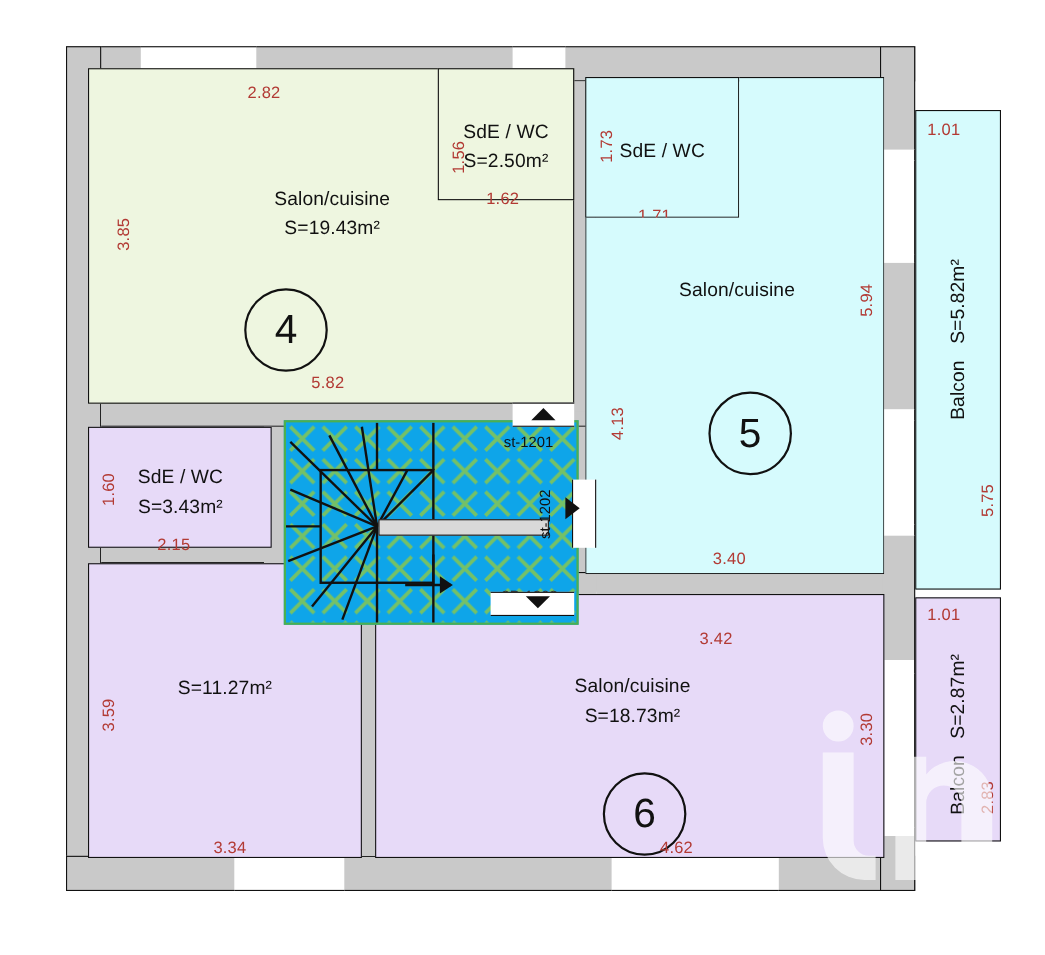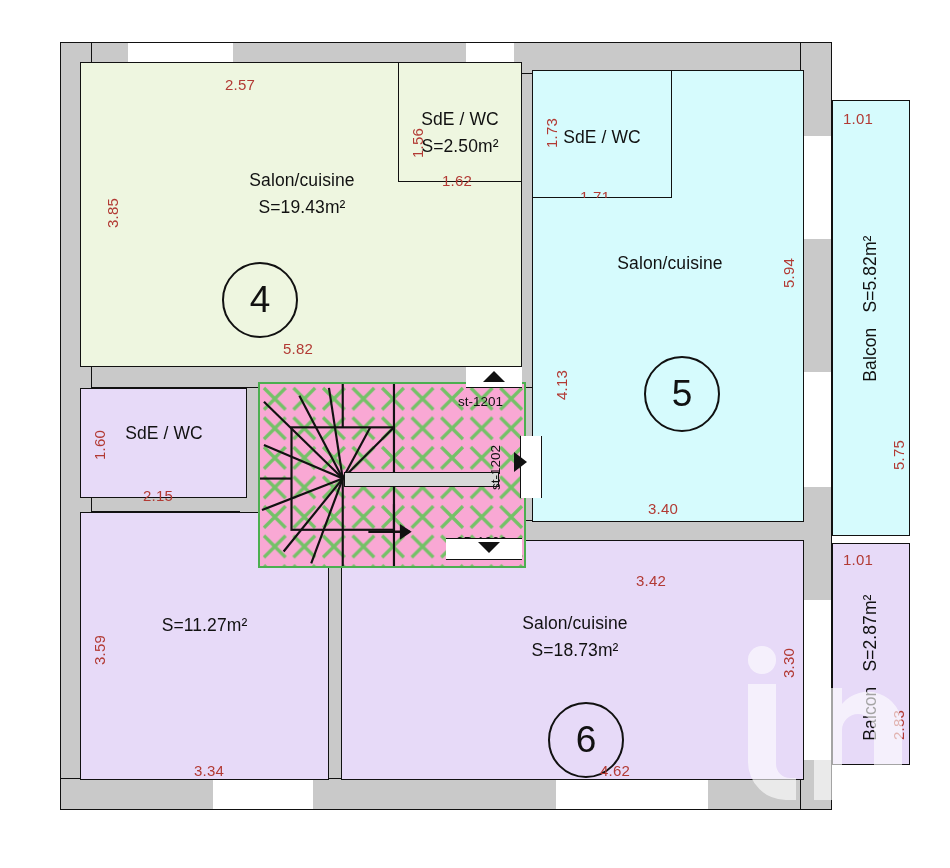--- a/index.html
+++ b/index.html
@@ -31,21 +31,21 @@
   .rlabel .ar{display:block;}
 
   .dim{position:absolute;color:#b23a34;font-size:15px;white-space:nowrap;letter-spacing:.2px;}
   .dim.v{transform-origin:0 0;}
 
   .numcirc{position:absolute;border:2.4px solid #111;border-radius:50%;
            display:flex;align-items:center;justify-content:center;
            font-size:37px;color:#111;background:transparent;}
 
   
-  #stairbox{position:absolute;overflow:hidden;background:#f9a8d4;
+  #stairbox{position:absolute;overflow:hidden;background:#0ea5e9;
             border:2.6px solid #4caf50;box-sizing:border-box;}
   #stairbox .hatch{position:absolute;inset:0;}
   .strail{position:absolute;background:#d9d9d9;border:1.6px solid #111;box-sizing:border-box;}
   .stxt{position:absolute;font-size:13.5px;color:#111;white-space:nowrap;}
   .stxt.v{transform-origin:0 0;}
   .tri{position:absolute;width:0;height:0;}
   .tri.up{border-left:11px solid transparent;border-right:11px solid transparent;border-bottom:11px solid #111;}
   .tri.down{border-left:11px solid transparent;border-right:11px solid transparent;border-top:11px solid #111;}
   .tri.right{border-top:10px solid transparent;border-bottom:10px solid transparent;border-left:13px solid #111;}
 
@@ -89,21 +89,21 @@
   <div class="wallplain" style="left:240px;top:538px;width:100px;height:22px;"></div>
 
   <div class="room green" style="left:80px;top:62px;width:442px;height:305px;"></div>
   <div class="rlabel" style="left:152px;top:167px;width:300px;">
     <span class="nm">Salon/cuisine</span>
     <span class="ar">S=19.43m²</span>
   </div>
   <div class="numcirc" style="left:222px;top:262px;width:72px;height:72px;">
     <span>4</span>
   </div>
-  <div class="dim" style="left:225px;top:76px;">2.57</div>
+  <div class="dim" style="left:225px;top:76px;">2.82</div>
   <div class="dim v" style="left:104px;top:228px;transform:rotate(-90deg);">3.85</div>
   <div class="dim" style="left:283px;top:340px;text-align:right;">5.82</div>
 
   <div class="room green" style="left:398px;top:62px;width:124px;height:120px;"></div>
   <div class="rlabel" style="left:398px;top:106px;width:124px;">
     <span class="nm">SdE / WC</span>
     <span class="ar">S=2.50m²</span>
   </div>
   <div class="dim v" style="left:409px;top:158px;transform:rotate(-90deg);">1.56</div>
   <div class="dim" style="left:442px;top:172px;">1.62</div>
@@ -130,20 +130,21 @@
   <div class="rlabel" style="left:769px;top:295px;width:204px;transform:rotate(-90deg);transform-origin:center;">
     <span class="nm" style="display:inline-block;margin-right:10px;">Balcon</span>
     <span class="ar" style="display:inline-block;">S=5.82m²</span>
   </div>
   <div class="dim" style="left:843px;top:110px;">1.01</div>
   <div class="dim v" style="left:890px;top:470px;transform:rotate(-90deg);">5.75</div>
 
   <div class="room violet" style="left:80px;top:388px;width:167px;height:110px;"></div>
   <div class="rlabel" style="left:78px;top:420px;width:172px;">
     <span class="nm">SdE / WC</span>
+    <span class="ar">S=3.43m²</span>
   </div>
   <div class="dim v" style="left:91px;top:460px;transform:rotate(-90deg);">1.60</div>
   <div class="dim" style="left:143px;top:487px;">2.15</div>
 
   <div class="room violet" style="left:80px;top:512px;width:249px;height:268px;"></div>
   <div class="rlabel" style="left:80px;top:612px;width:249px;">
     <span class="ar">S=11.27m²</span>
   </div>
   <div class="dim v" style="left:91px;top:665px;transform:rotate(-90deg);">3.59</div>
   <div class="dim" style="left:194px;top:762px;">3.34</div>

